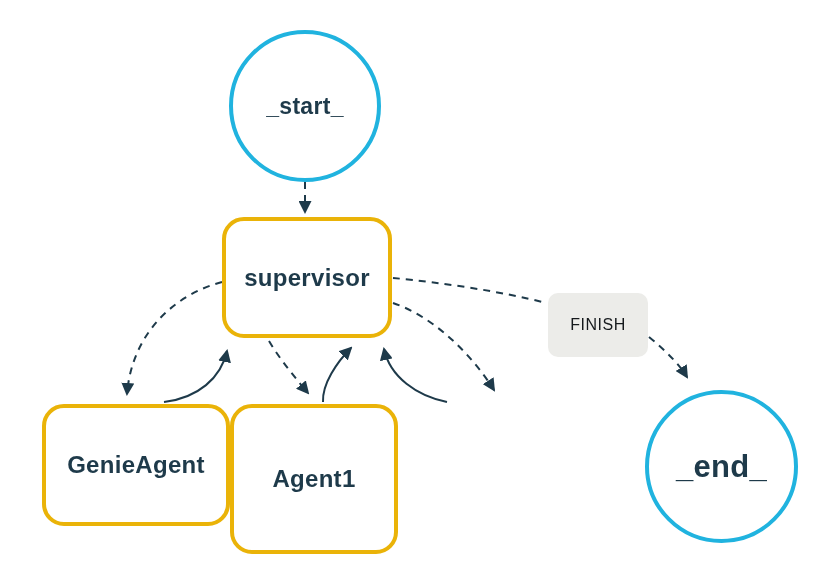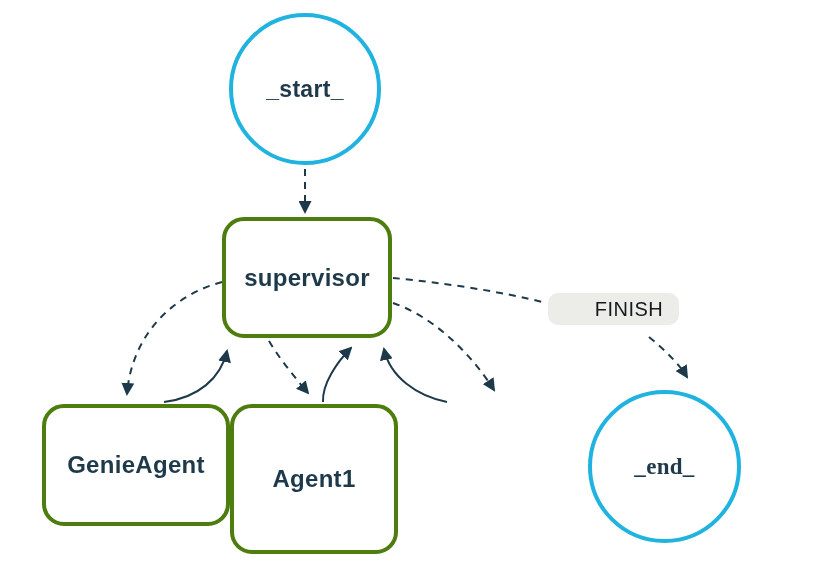--- a/index.html
+++ b/index.html
@@ -32,43 +32,42 @@
     font-weight: bold;
     font-size: 24px;
     letter-spacing: 0.3px;
     text-align: center;
   }
   .node.circle {
     border: 4px solid #20b3df;
     border-radius: 50%;
   }
   .node.box {
-    border: 4px solid #4d7c0f;
+    border: 4px solid #eab308;
     border-radius: 22px;
   }
-  .node-start { left: 229px; top: 13px;  width: 152px; height: 152px; font-size: 23px; }
-  .node-end   { left: 588px; top: 390px; width: 153px; height: 153px; font-size: 23px; font-family: Liberation Serif, serif; }
+  .node-start { left: 229px; top: 30px;  width: 152px; height: 152px; font-size: 23px; }
+  .node-end   { left: 645px; top: 390px; width: 153px; height: 153px; font-size: 31px; }
   .node-supervisor { left: 222px; top: 217px; width: 170px; height: 121px; }
   .node-genie  { left: 42px;  top: 404px; width: 188px; height: 122px; }
   .node-agent1 { left: 230px; top: 404px; width: 168px; height: 150px; }
   .node-agent2 { left: 416px; top: 404px; width: 168px; height: 122px; }
   .edge-label {
     position: absolute;
     left: 548px; top: 293px;
-    width: 100px; height: 32px;
+    width: 100px; height: 64px;
     background: #ecece9;
     border-radius: 10px;
     display: flex;
     align-items: center;
     justify-content: center;
-    font-size: 20px;
+    font-size: 16px;
     font-weight: normal;
     color: #15191c;
     letter-spacing: 0.5px;
-    padding-left: 31px;
   }
   .edge {
     fill: none;
     stroke: #1e3a4a;
     stroke-width: 2;
   }
   .edge.dashed { stroke-dasharray: 7 6; }
 </style>
 </head>
 <body>

